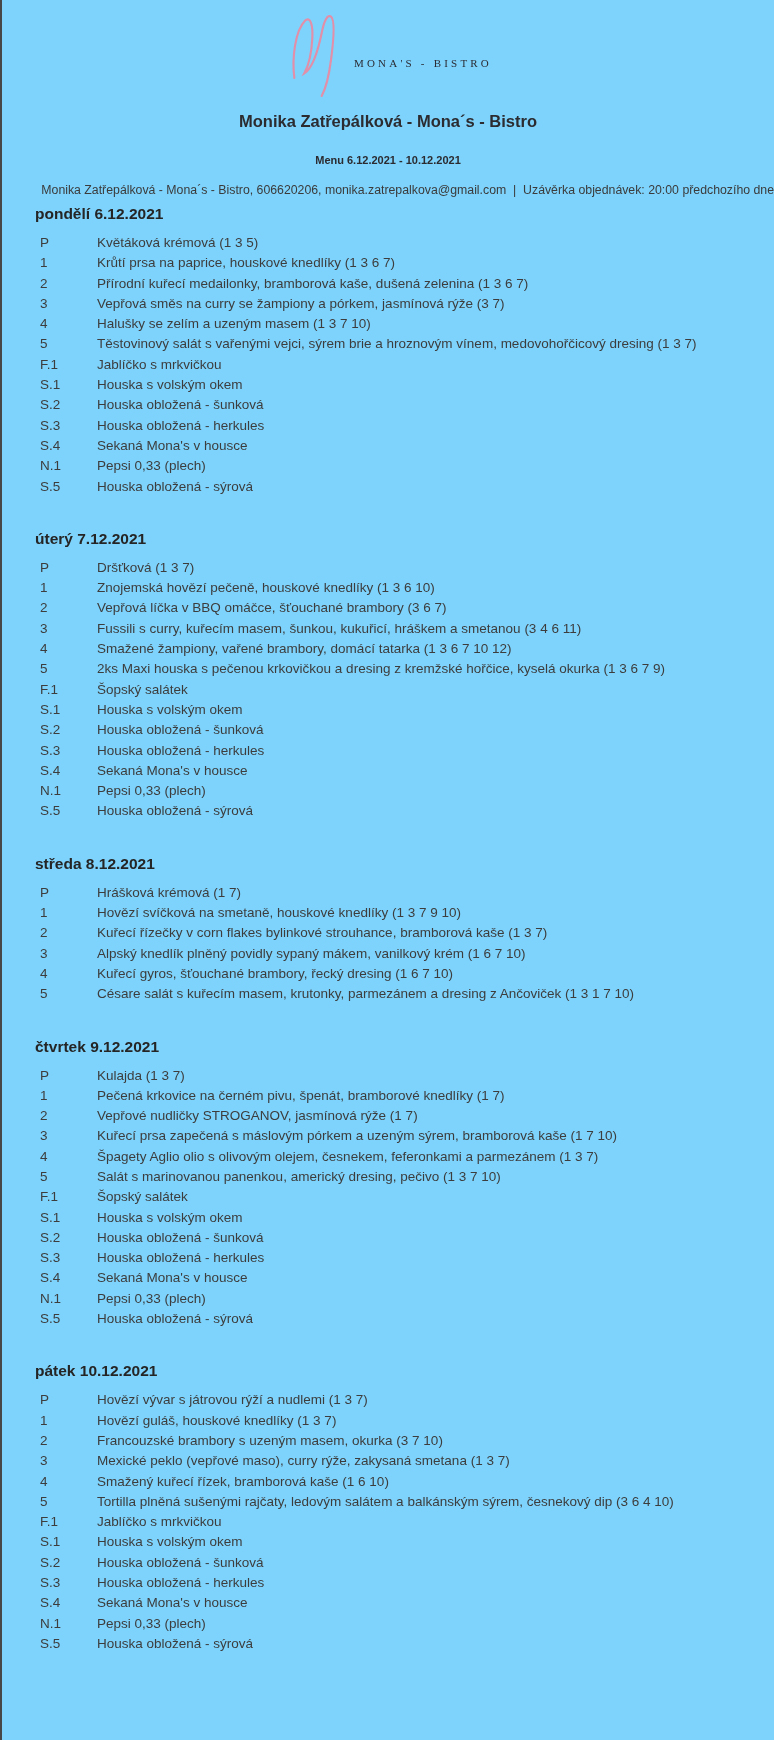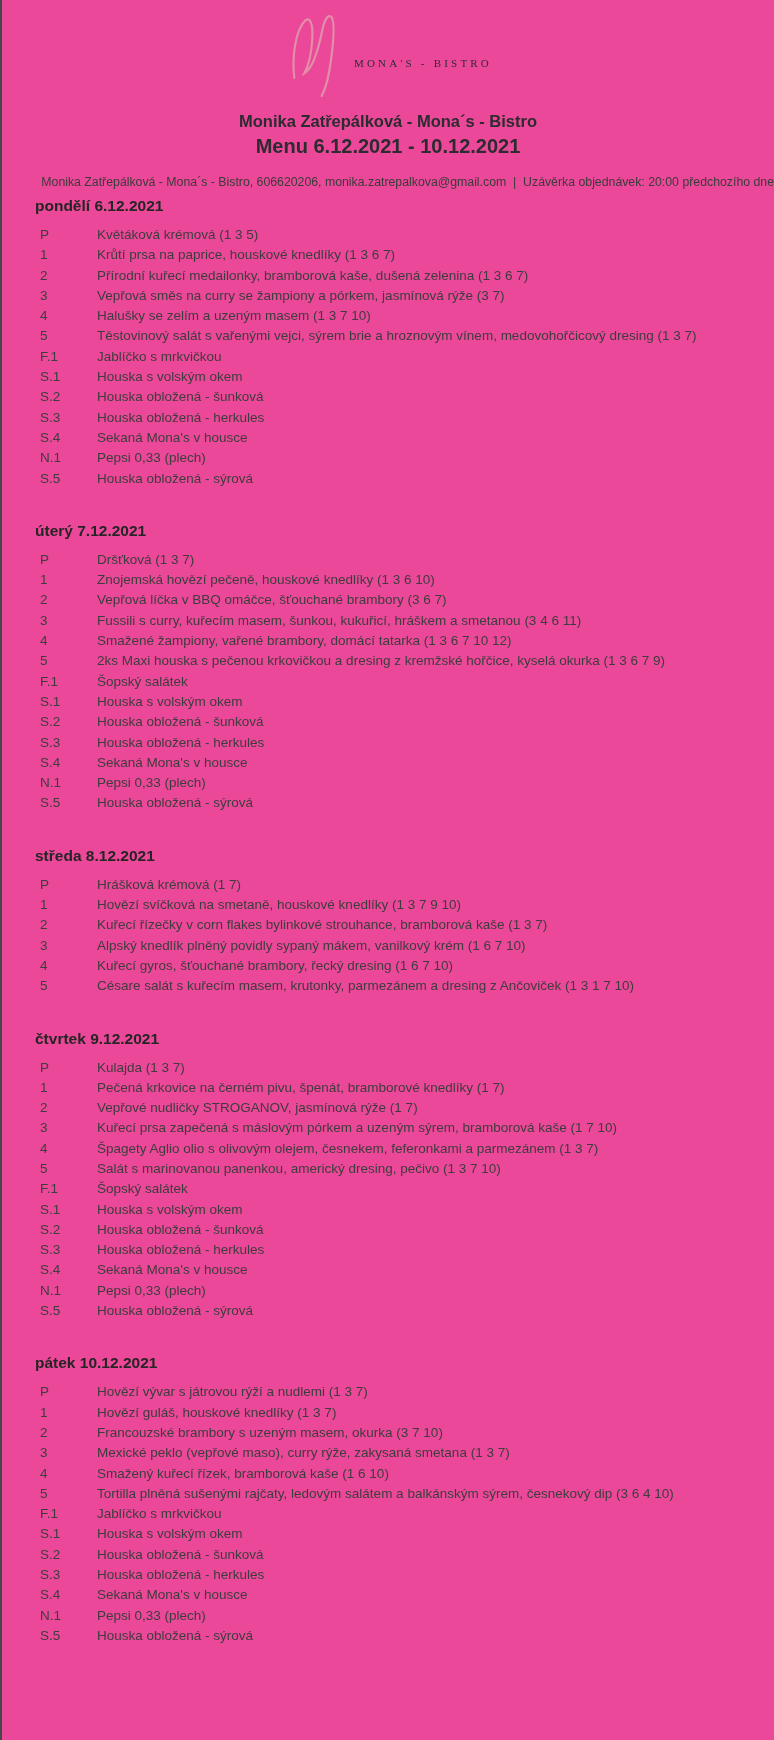--- a/index.html
+++ b/index.html
@@ -9,21 +9,21 @@
     font-family:"Liberation Sans","DejaVu Sans",sans-serif;
     color:#3d3d3d;
     -webkit-font-smoothing:antialiased;
   }
   .page{
     position:relative;
     width:774px;
     min-height:1740px;
     box-sizing:border-box;
     border-left:2px solid #474747;
-    background:#ec4899;
+    background:#7dd3fc;
   }
   
   .header{ text-align:center; padding-top:10px; }
   .logo{
     display:flex;
     align-items:center;
     justify-content:center;
     height:88px;
     margin:0 auto;
   }
@@ -38,22 +38,22 @@
     white-space:nowrap;
   }
   .title{
     margin:14px 0 0 0;
     font-size:16.5px;
     font-weight:700;
     color:#2b2b30;
     text-align:center;
   }
   .subtitle{
-    margin:4px 0 0 0;
-    font-size:20px;
+    margin:23px 0 0 0;
+    font-size:11px;
     font-weight:700;
     color:#2b2b30;
   }
   .contact{
     margin-top:17px;
     font-size:12.3px;
     color:#3b3b3b;
     white-space:pre-wrap;
     text-align:right;
   }

